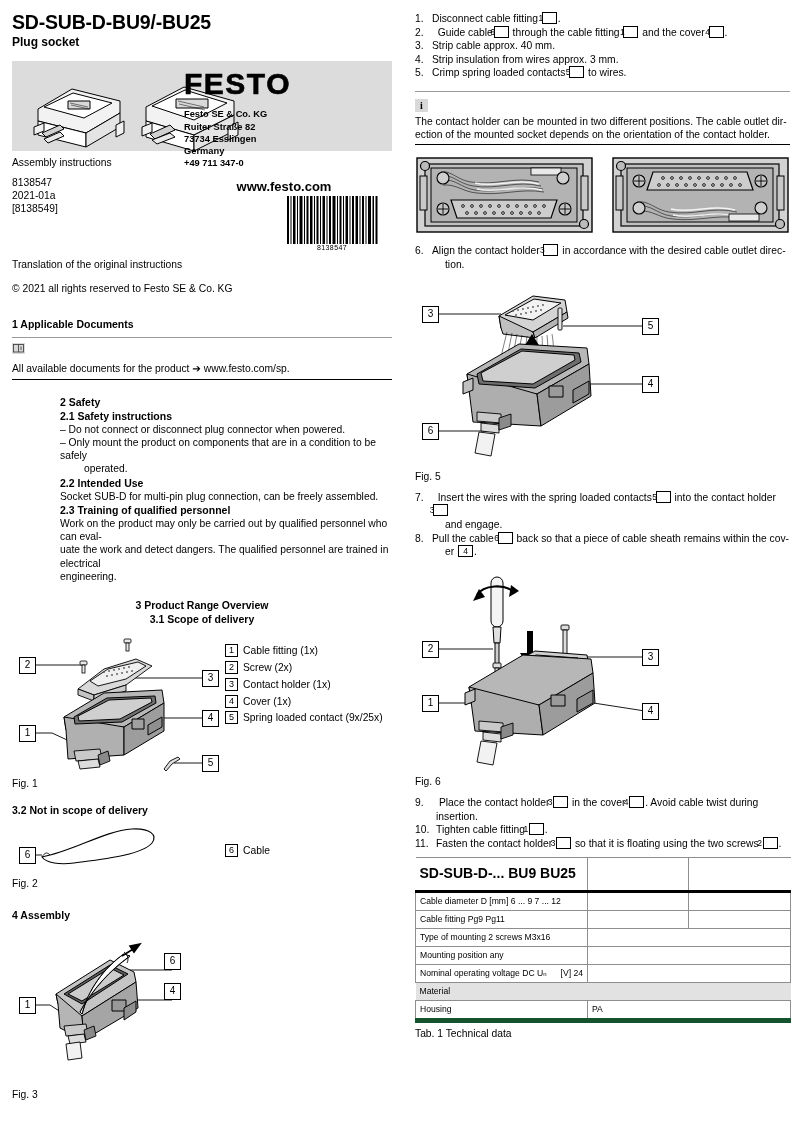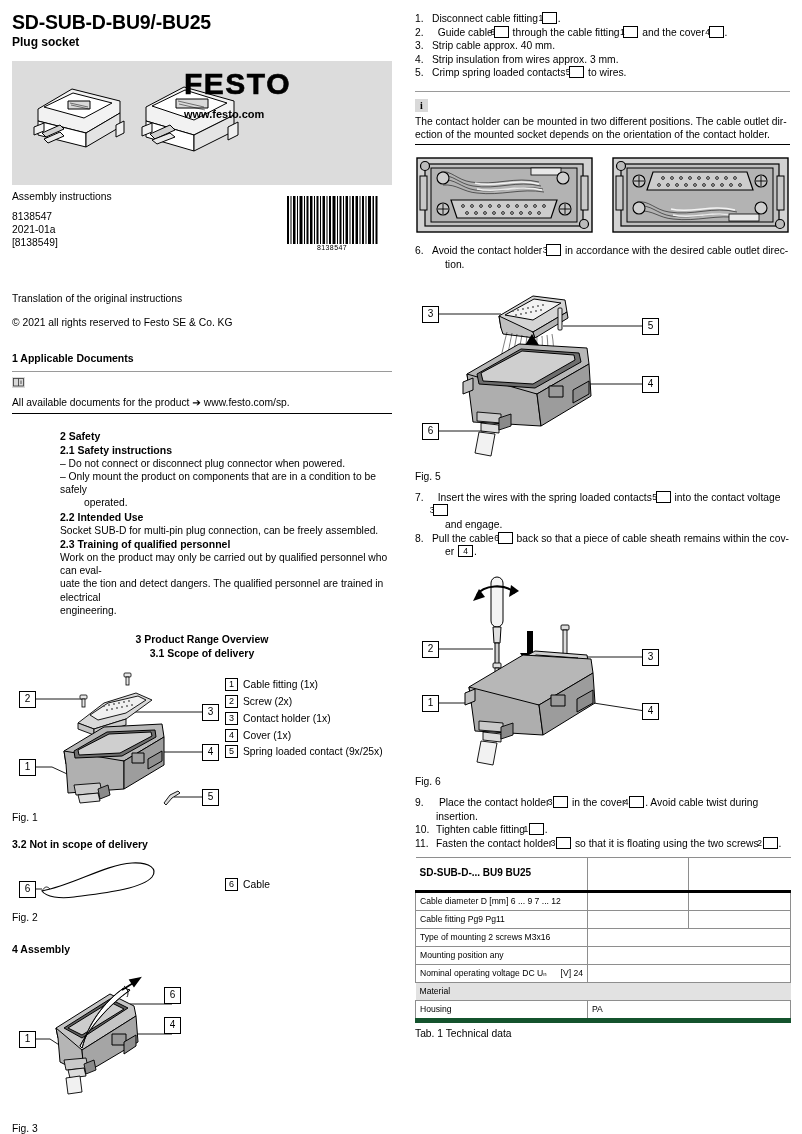--- a/index.html
+++ b/index.html
@@ -22,32 +22,32 @@
   .doc-sub{font-size:12px;font-weight:bold;line-height:1.15;margin:3px 0 0 0;}
   h2.sec{font-size:10.5px;font-weight:bold;margin:0;line-height:1.35;}
   h3.sec{font-size:10.5px;font-weight:bold;margin:0;line-height:1.35;}
   p.body{font-size:10.3px;margin:0;line-height:1.28;}
   .figcap{font-size:10.3px;margin:0;line-height:1.3;}
 
   
   .hero{
     position:relative;
     margin-top:11px;
-    height:124px;
+    height:90px;
     background:#dcdcdc;
   }
   .hero-logo{position:absolute;left:172px;top:8px;width:200px;}
   .festo-word{
     font-size:30px;font-weight:bold;letter-spacing:1.5px;
     font-family:"Liberation Sans", sans-serif;
     line-height:1;
     -webkit-text-stroke:0.6px #000;
   }
   .addr{font-size:9.3px;line-height:1.32;margin-top:9px;font-weight:bold;}
-  .weburl{font-size:11px;margin-top:9px;font-weight:bold;}
+  .weburl{font-size:13px;margin-top:9px;font-weight:bold;text-align:center;}
 
   
   .hero-img{position:absolute;top:10px;}
 
   .meta{margin-top:6px;}
   .meta .m1{font-size:10.3px;margin:0 0 9px 0;}
   .meta .m2{font-size:10.3px;line-height:1.25;margin:0;}
 
   
   .barcode-wrap{position:absolute;left:286px;top:196px;width:92px;}
@@ -92,21 +92,21 @@
 
   
   .fig{position:relative;}
   .fig svg{display:block;}
 
   
   table.tech{border-collapse:collapse;width:375px;font-size:8.6px;table-layout:fixed;}
   table.tech td{border:0.8px solid #8e8e8e;padding:2px 4px;height:13px;vertical-align:middle;}
   table.tech tr.head td{
     border:0;border-bottom:3px solid #000;border-top:0.8px solid #8e8e8e;
-    font-size:10px;font-weight:bold;height:26px;padding:2px 4px 4px 4px;
+    font-size:14px;font-weight:bold;height:26px;padding:2px 4px 4px 4px;
   }
   table.tech tr.head td.c{border-left:0.8px solid #8e8e8e;}
   table.tech tr.mat td{background:#e2e2e2;border-left:0;border-right:0;}
   table.tech tr.last td{border-bottom:5px solid #14532d;}
   .cellflex{display:flex;align-items:baseline;}
   .cellflex .lbl{flex:0 0 auto;}
   .cellflex .sp{flex:1 1 auto;}
   .cellflex .unit{flex:0 0 auto;}
   .sub{font-size:6px;vertical-align:-2px;}
   .tabcap{font-size:10.3px;margin-top:5px;}
@@ -154,20 +154,25 @@
           <path d="M98 56 L108 51 L108 64 L98 69 Z" fill="#f0f0f0"></path>
         </g>
         <g stroke="#000" stroke-width="0.5" fill="none">
           <line x1="48" y1="30" x2="74" y2="36"></line>
             <line x1="49" y1="33" x2="75" y2="39"></line>
         </g>
       </svg>
 
       <div class="hero-logo">
         <div class="festo-word">FESTO</div>
+        <div class="addr" style="white-space:pre-line;">Festo SE &amp; Co. KG
+Ruiter Straße 82
+73734 Esslingen
+Germany
++49 711 347-0</div>
         <div class="weburl">www.festo.com</div>
       </div>
     </div>
 
     <div class="meta">
       <div class="m1">Assembly instructions</div>
       <div class="m2">8138547</div>
       <div class="m2">2021-01a</div>
       <div class="m2">[8138549]</div>
     </div>
@@ -196,21 +201,21 @@
     <div style="margin-top:15px;margin-left:48px;">
       <h2 class="sec">2 Safety</h2>
       <h3 class="sec">2.1 Safety instructions</h3>
       <p class="body">– Do not connect or disconnect plug connector when powered.</p>
       <p class="body">– Only mount the product on components that are in a condition to be safely</p>
       <p class="body" style="padding-left:24px;">operated.</p>
       <h3 class="sec">2.2 Intended Use</h3>
       <p class="body">Socket SUB-D for multi-pin plug connection, can be freely assembled.</p>
       <h3 class="sec">2.3 Training of qualified personnel</h3>
       <p class="body">Work on the product may only be carried out by qualified personnel who can eval-</p>
-      <p class="body">uate the tion and detect dangers. The qualified personnel are trained in electrical</p>
+      <p class="body">uate the work and detect dangers. The qualified personnel are trained in electrical</p>
       <p class="body">engineering.</p>
     </div>
 
     <div style="margin-top:15px;text-align:center;">
       <h2 class="sec">3 Product Range Overview</h2>
       <h3 class="sec">3.1 Scope of delivery</h3>
     </div>
 
     <div class="fig" style="margin-top:7px;height:140px;">
       <svg width="210" height="140" viewBox="0 0 210 140">
@@ -493,21 +498,21 @@
           </g>
           <rect x="118" y="58" width="30" height="7" fill="#e8e8e8" stroke="#000" stroke-width="0.8"></rect>
           <circle cx="28" cy="52" r="6" fill="#cfcfcf" stroke="#000" stroke-width="1.1"></circle>
           <circle cx="150" cy="52" r="6" fill="#cfcfcf" stroke="#000" stroke-width="1.1"></circle>
         </g>
       </svg>
     </div>
 
     <ol class="steps" style="margin-top:8px;">
       <li>
-        <span class="num">6.</span><span><span>Avoid the contact holder </span><span class="cal">3</span><span> in accordance with the desired cable outlet direc-</span></span>
+        <span class="num">6.</span><span><span>Align the contact holder </span><span class="cal">3</span><span> in accordance with the desired cable outlet direc-</span></span>
       </li>
       <li style="padding-left:30px;text-indent:0;"><span>tion.</span></li>
     </ol>
 
     <div class="fig" style="margin-top:14px;height:180px;">
       <svg width="375" height="180" viewBox="0 0 375 180">
         <g stroke="#000" stroke-width="0.9" fill="none">
           <line x1="10" y1="28" x2="86" y2="28"></line>
           <line x1="148" y1="40" x2="230" y2="40"></line>
           <line x1="152" y1="98" x2="230" y2="98"></line>
@@ -583,21 +588,21 @@
       </svg>
       <div class="cal-big" style="left:7px;top:20px;">3</div>
       <div class="cal-big" style="left:227px;top:32px;">5</div>
       <div class="cal-big" style="left:227px;top:90px;">4</div>
       <div class="cal-big" style="left:7px;top:137px;">6</div>
     </div>
     <p class="figcap" style="margin-top:4px;">Fig. 5</p>
 
     <ol class="steps" style="margin-top:8px;">
       <li>
-        <span class="num">7.</span><span>&nbsp; <span>Insert the wires with the spring loaded contacts </span><span class="cal">5</span><span> into the contact voltage </span><span class="cal">3</span></span>
+        <span class="num">7.</span><span>&nbsp; <span>Insert the wires with the spring loaded contacts </span><span class="cal">5</span><span> into the contact holder </span><span class="cal">3</span></span>
       </li>
       <li style="padding-left:30px;text-indent:0;"><span>and engage.</span></li>
       <li>
         <span class="num">8.</span><span><span>Pull the cable </span><span class="cal">6</span><span> back so that a piece of cable sheath remains within the cov-</span></span>
       </li>
       <li style="padding-left:30px;text-indent:0;"><span>er </span><span class="cal">4</span><span>.</span></li>
     </ol>
 
     <div class="fig" style="margin-top:12px;height:200px;">
       <svg width="375" height="200" viewBox="0 0 375 200">

